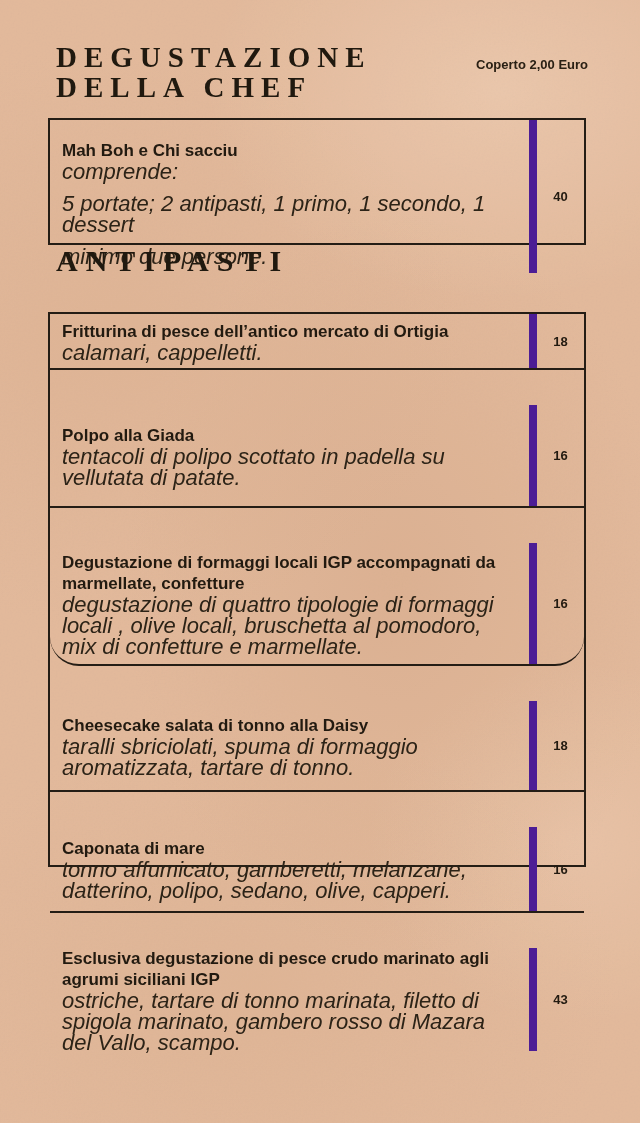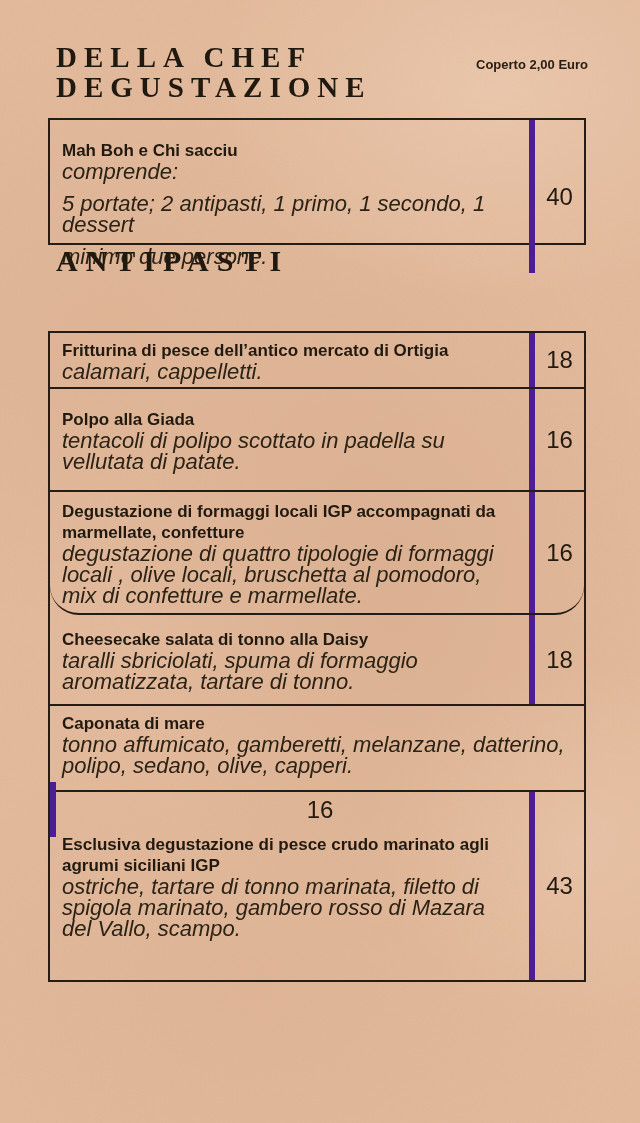--- a/index.html
+++ b/index.html
@@ -68,44 +68,44 @@
 
   .menu-table {
     position: absolute;
     left: 48px;
     width: 538px;
     border: 2px solid #241d15;
     display: flex;
     flex-direction: column;
   }
   .tasting-table { top: 118px; height: 127px; }
-  .antipasti-table { top: 331px; height: 651px; }
+  .antipasti-table { top: 312px; height: 555px; gap: 35px; }
 
   .menu-row {
     display: flex;
     flex: 0 0 auto;
     border-bottom: 2px solid #241d15;
   }
   .menu-row:last-child { border-bottom: none; flex: 1 1 auto; }
 
   .row-body {
     flex: 1 1 auto;
     padding: 7px 10px 6px 12px;
     display: flex;
     flex-direction: column;
     justify-content: center;
   }
   .price-cell {
     flex: 0 0 55px;
-    border-left: 6px solid #4c1d95;
+    border-left: 8px solid #4c1d95;
     display: flex;
     align-items: center;
     justify-content: center;
-    font-weight: normal;
-    font-size: 24px;
+    font-weight: bold;
+    font-size: 13px;
     color: #221a10;
   }
 
   .dish-name {
     font-weight: bold;
     font-size: 17px;
     line-height: 21px;
     color: #221a10;
   }
   .dish-desc {
@@ -127,21 +127,21 @@
     font-size: 30px;
     letter-spacing: 8px;
     color: #20190f;
   }
 
   
   .antipasti-table .menu-row:nth-child(1) { height: 56px; }
   .antipasti-table .menu-row:nth-child(2) { height: 103px; }
   .antipasti-table .menu-row:nth-child(3) { height: 123px; border-radius: 29px; }
   .antipasti-table .menu-row:nth-child(4) { height: 91px; }
-  .antipasti-table .menu-row:nth-child(5) { height: 86px; flex-direction: column; }
+  .antipasti-table .menu-row:nth-child(5) { height: 86px; }
   .antipasti-table .menu-row:nth-child(6) { height: 103px; }
 </style>
 </head>
 <body>
 
 <div class="page">
 
   <svg class="texture-svg" width="640" height="1123" xmlns="http://www.w3.org/2000/svg">
     <defs>
       <filter id="paperNoise" x="0" y="0" width="100%" height="100%">
@@ -152,22 +152,22 @@
         </feComponentTransfer>
       </filter>
     </defs>
     <rect width="640" height="1123" fill="#eac8ae"></rect>
     <rect width="640" height="1123" filter="url(#paperNoise)" opacity="0.5"></rect>
   </svg>
 
   <div class="content">
 
     <div class="page-title">
+      <div>DEGUSTAZIONE</div>
       <div>DELLA CHEF</div>
-      <div>DEGUSTAZIONE</div>
     </div>
 
     <div class="coperto">Coperto 2,00 Euro</div>
 
     <div class="menu-table tasting-table">
       <div class="menu-row">
         <div class="row-body">
           <div class="dish-name">Mah Boh e Chi sacciu</div>
           <div class="dish-desc">comprende:</div>
           <div class="dish-desc tasting-desc-spaced">5 portate; 2 antipasti, 1 primo, 1 secondo, 1 dessert</div>

